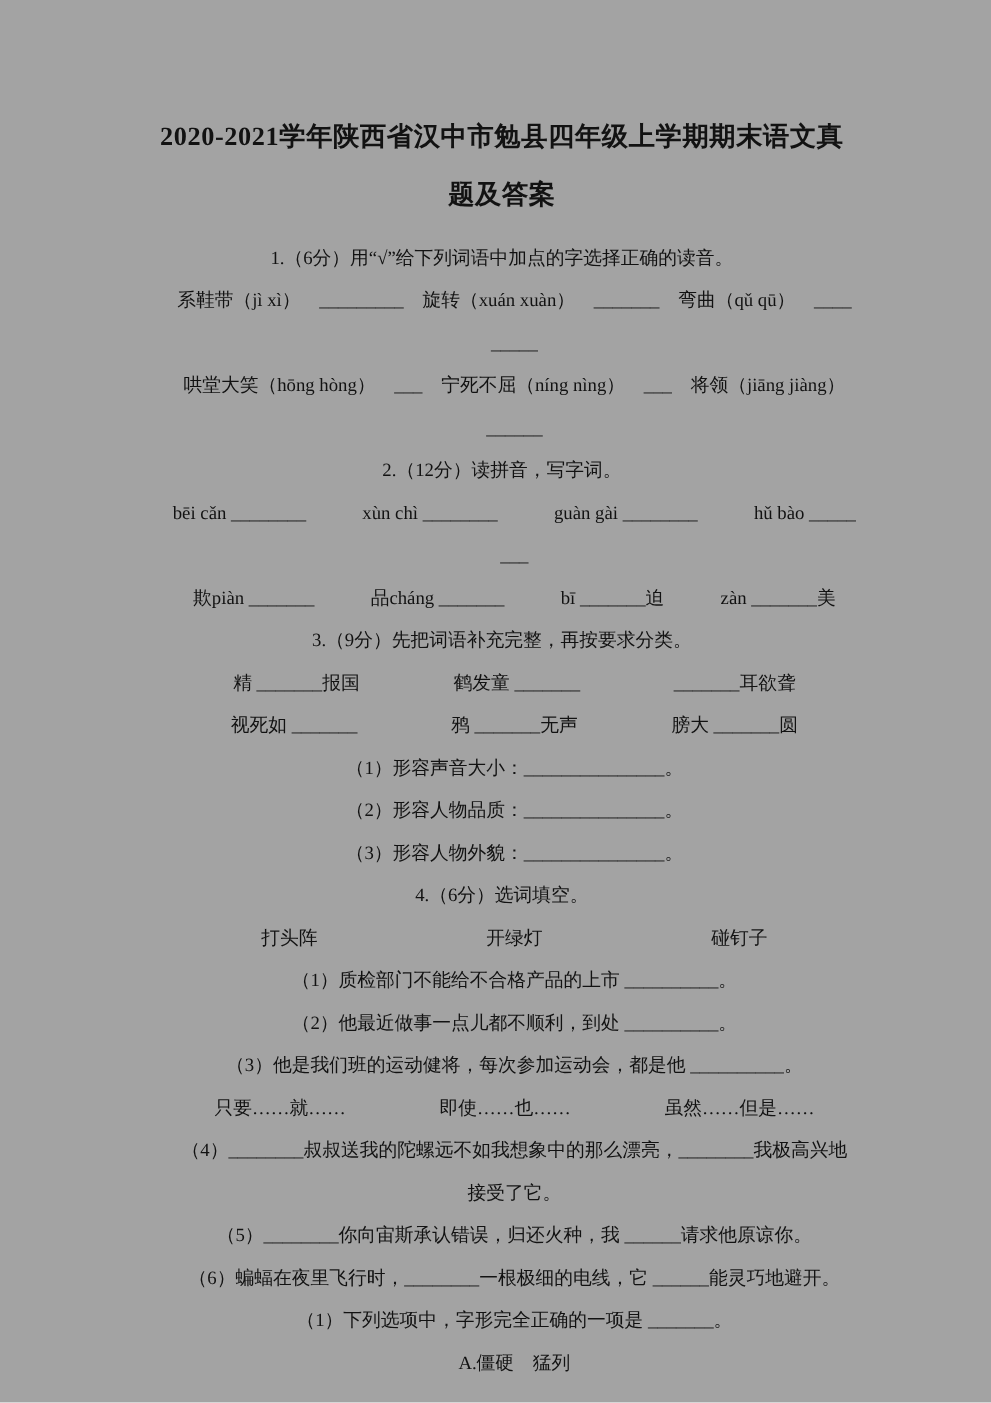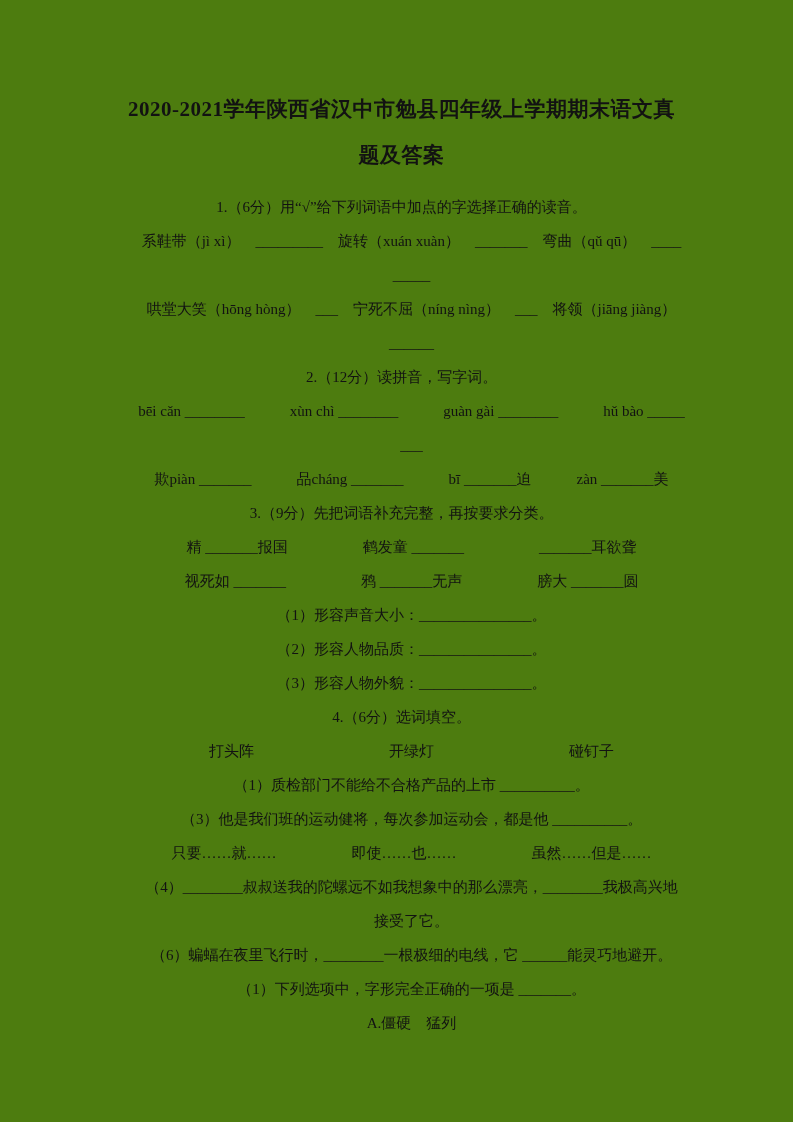--- a/index.html
+++ b/index.html
@@ -2,21 +2,21 @@
 <html><head>
 <meta charset="utf-8">
 <style>
   html, body { margin: 0; padding: 0; background: #ffffff; }
   .page {
     position: relative;
     width: 793px;
     height: 1122px;
     box-sizing: border-box;
     padding: 86px 108px 0 118px;
-    background: #4d7c0f;
+    background: #a3a3a3;
     color: #121212;
     font-family: "Liberation Serif", "DejaVu Serif", serif;
     overflow: hidden;
   }
   .title {
     margin: 0 0 12px 0;
     font-size: 21px;
     font-weight: 700;
     text-align: center;
     line-height: 46px;
@@ -48,21 +48,23 @@
   <div class="line">3.（9分）先把词语补充完整，再按要求分类。</div>
   <div class="line ind">精 _______报国　　　　　鹤发童 _______　　　　　_______耳欲聋</div>
   <div class="line ind">视死如 _______　　　　　鸦 _______无声　　　　　膀大 _______圆</div>
   <div class="line ind">（1）形容声音大小：_______________。</div>
   <div class="line ind">（2）形容人物品质：_______________。</div>
   <div class="line ind">（3）形容人物外貌：_______________。</div>
 
   <div class="line">4.（6分）选词填空。</div>
   <div class="line ind">打头阵　　　　　　　　　开绿灯　　　　　　　　　碰钉子</div>
   <div class="line ind">（1）质检部门不能给不合格产品的上市 __________。</div>
+  <div class="line ind">（2）他最近做事一点儿都不顺利，到处 __________。</div>
   <div class="line ind">（3）他是我们班的运动健将，每次参加运动会，都是他 __________。</div>
   <div class="line ind">只要……就……　　　　　即使……也……　　　　　虽然……但是……</div>
   <div class="line ind">（4）________叔叔送我的陀螺远不如我想象中的那么漂亮，________我极高兴地接受了它。</div>
+  <div class="line ind">（5）________你向宙斯承认错误，归还火种，我 ______请求他原谅你。</div>
   <div class="line ind">（6）蝙蝠在夜里飞行时，________一根极细的电线，它 ______能灵巧地避开。</div>
 
   <div class="line ind">（1）下列选项中，字形完全正确的一项是 _______。</div>
   <div class="line ind">A.僵硬　猛列</div>
 
 </div>
 
 </body></html>

